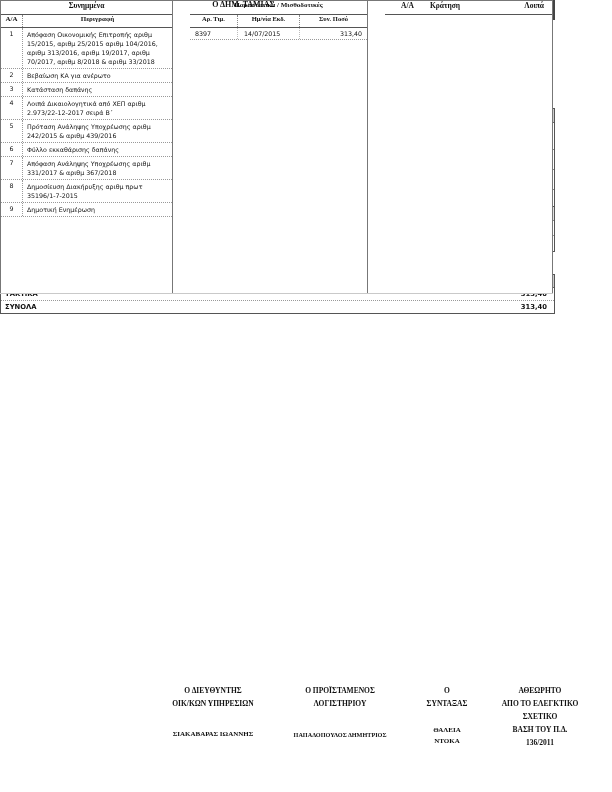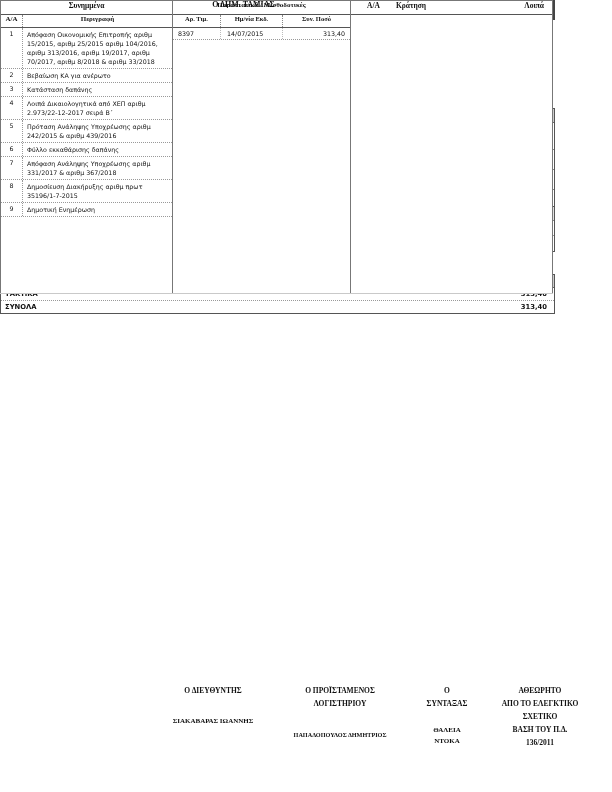--- a/index.html
+++ b/index.html
@@ -1,18 +1,18 @@
 <!DOCTYPE html>
 <html><head>
 <meta charset="utf-8">
 <style>
   html,body{margin:0;padding:0;background:#e8e8e8;}
   .page{position:relative;width:612px;height:792px;background:#ffffff;margin:0 auto;
         font-family:"DejaVu Sans",sans-serif;color:#111;overflow:hidden;}
-  .abs{position:absolute;}
+  .abs{position:absolute;gap:17px;}
 
   
   .ada{left:0;top:6;width:582;text-align:right;font-size:11px;letter-spacing:.4px;color:#222;}
   .emblem{left:84;top:16;width:44px;height:44px;}
   .org{left:130;top:25;width:140px;font:bold 8px "Liberation Serif",serif;line-height:10px;letter-spacing:.4px;}
   .ida{left:283;top:20;width:66px;font:bold 8px "DejaVu Sans",sans-serif;line-height:9px;color:#222;}
   .stamp{left:350;top:21;width:80px;font-size:4px;line-height:4.6px;color:#333;}
   .afm{left:128;top:72;font:bold 8px "DejaVu Sans",sans-serif;}
   .fldlab{left:300;width:218px;text-align:right;font:bold 7px "Liberation Serif",serif;line-height:12px;}
   .fldbox{left:522;width:78px;height:12px;border:1px solid #222;text-align:center;
@@ -273,20 +273,21 @@
         <div class="c2">Κράτηση</div>
         <div class="c3">Λοιπά</div>
       </div>
     </div>
   </div>
 
   <div class="abs treas">Ο ΔΗΜ. ΤΑΜΙΑΣ</div>
 
   <div class="sig" style="left:138px;top:684px;width:150px">
     <div class="t">Ο ΔΙΕΥΘΥΝΤΗΣ</div>
+    <div class="t">ΟΙΚ/ΚΩΝ ΥΠΗΡΕΣΙΩΝ</div>
     <div class="nm">ΣΙΑΚΑΒΑΡΑΣ ΙΩΑΝΝΗΣ</div>
   </div>
   <div class="sig" style="left:276px;top:684px;width:128px">
     <div class="t">Ο ΠΡΟΪΣΤΑΜΕΝΟΣ</div>
     <div class="t">ΛΟΓΙΣΤΗΡΙΟΥ</div>
     <div class="nm small">ΠΑΠΑΔΟΠΟΥΛΟΣ ΔΗΜΗΤΡΙΟΣ</div>
   </div>
   <div class="sig" style="left:410px;top:684px;width:74px">
     <div class="t">Ο</div>
     <div class="t">ΣΥΝΤΑΞΑΣ</div>

